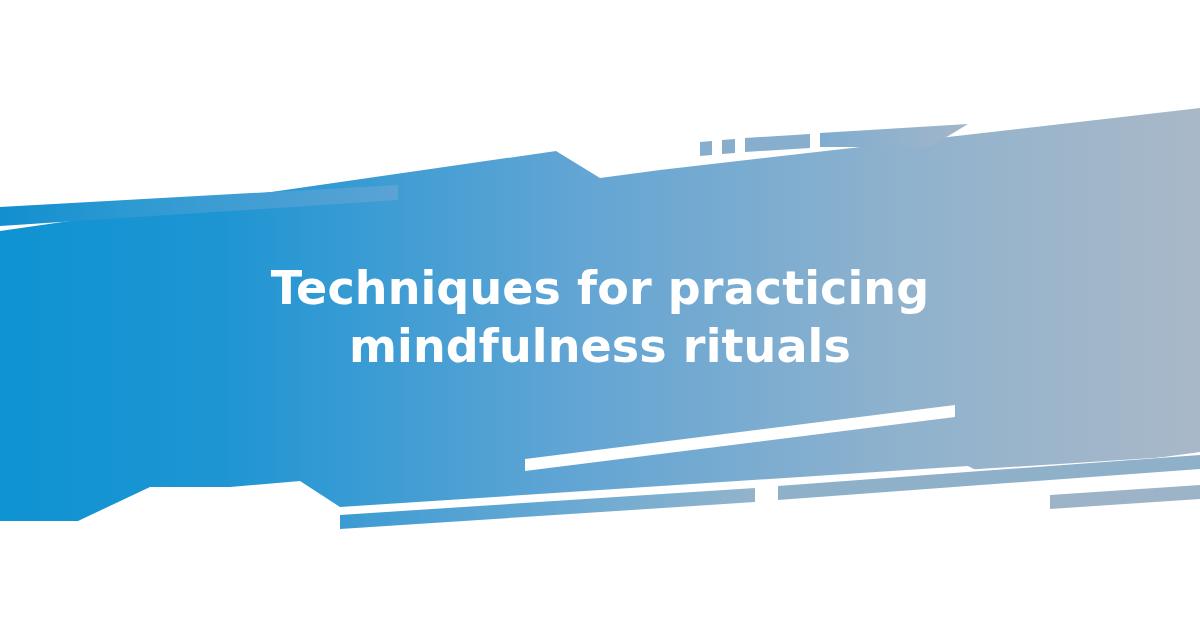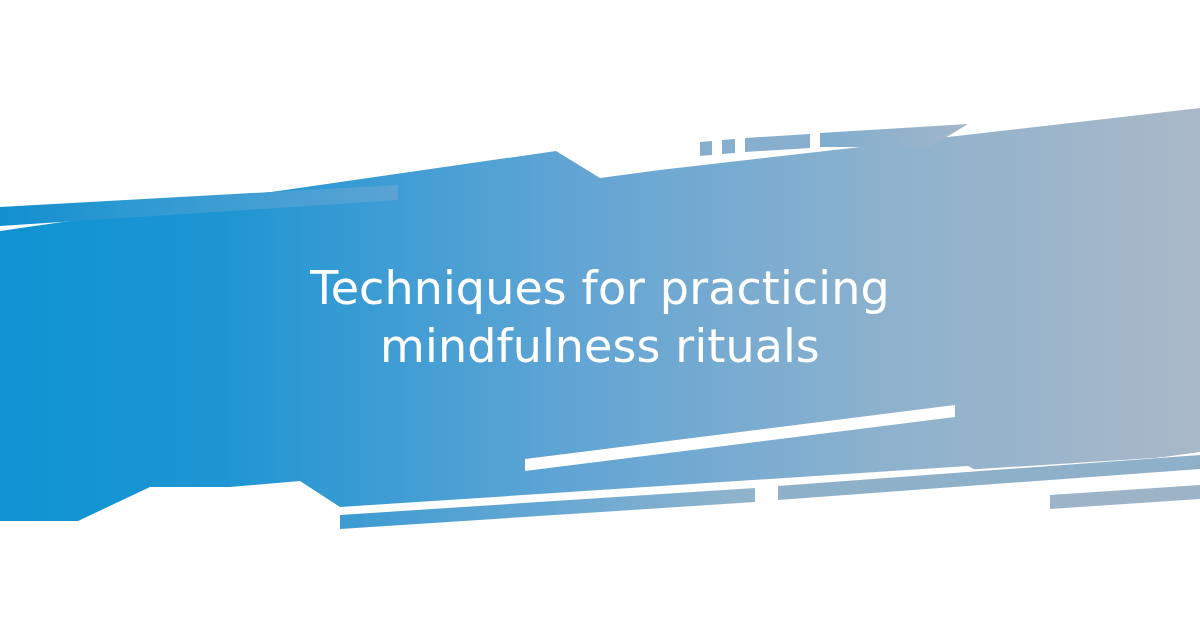--- a/index.html
+++ b/index.html
@@ -36,21 +36,21 @@
     display: flex;
     align-items: center;
     justify-content: center;
   }
   .banner-title {
     margin: 0;
     width: 660px;
     text-align: center;
     color: #ffffff;
     font-family: "DejaVu Sans", sans-serif;
-    font-weight: 400;
+    font-weight: 700;
     font-size: 46px;
     line-height: 1.27;
     letter-spacing: 0.1px;
     padding-top: 4px;
   }
 </style>
 </head>
 <body>
 
 <div class="banner">

